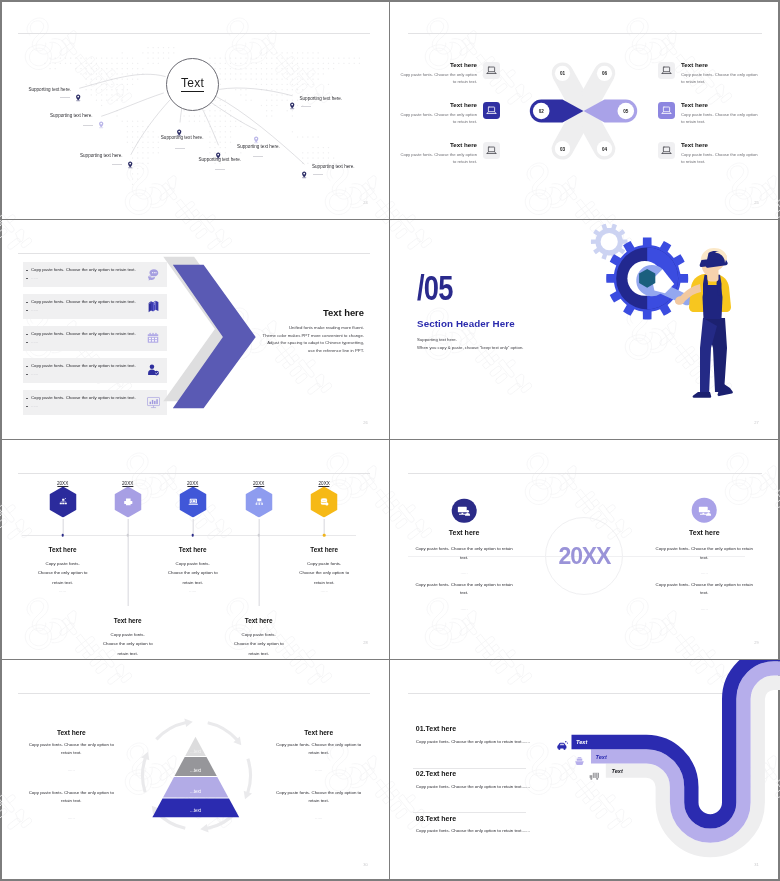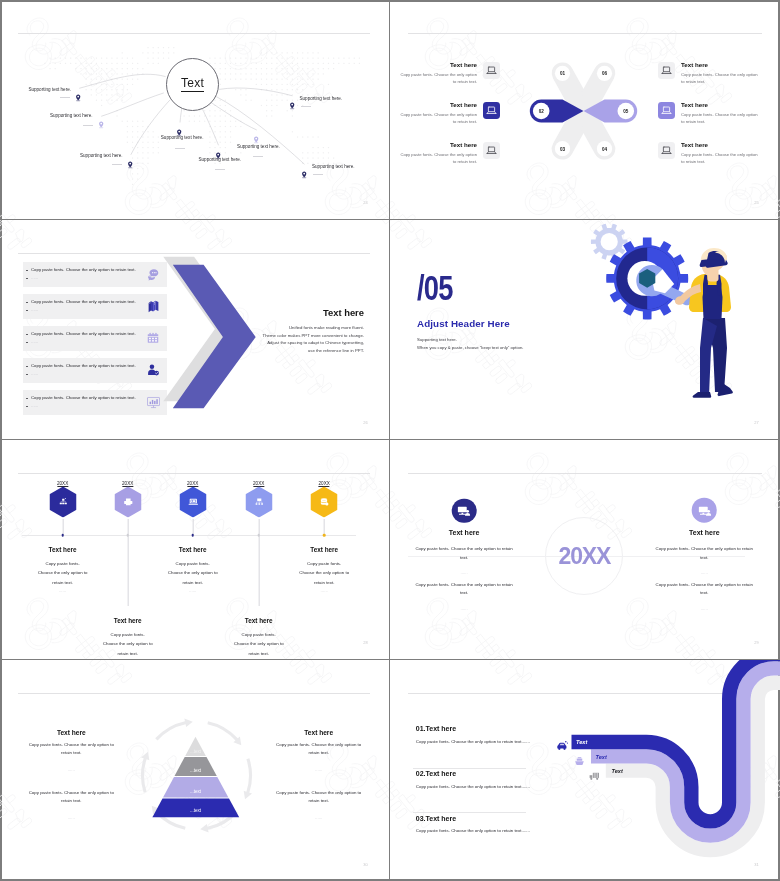--- a/index.html
+++ b/index.html
@@ -1934,21 +1934,21 @@
       <path d="M17.8 14.7 L48.6 14.7 L100.7 87.1 L48.6 158.3 L17.8 158.3 L67.9 87.1 Z" fill="#5a5ab4"></path>
     </svg>
 
     <div class="s3h" style="right:25px;top:87px;">Text here</div>
     <div class="s3b" style="right:25px;top:104px;width:180px;"><span>Unified fonts make reading more fluent.</span><br><span>Theme color makes PPT more convenient to change.</span><br><span>Adjust the spacing to adapt to Chinese typesetting,</span><br><span>use the reference line in PPT.</span></div>
 
     <div class="pgnum" style="right:21px;bottom:14px;">26</div>
   </div>
   <div class="cell r b" id="s4">
     <div class="bignum">/05</div>
-    <div class="shead">Adjust Header Here</div>
+    <div class="shead">Section Header Here</div>
     <div class="ssub" style="top:117px;">Supporting text here.</div>
     <div class="ssub" style="top:125px;">When you copy &amp; paste, choose "keep text only" option.</div>
 
     <svg style="position:absolute;left:198px;top:2px;width:192px;height:192px;" viewBox="0 0 192 192">
 
       <path d="M34.83 17.54 L39.36 17.41 A18.30 18.30 0 0 1 39.36 21.99 L34.83 21.86 A13.80 13.80 0 0 1 33.50 25.97 L37.24 28.52 A18.30 18.30 0 0 1 34.54 32.23 L30.96 29.46 A13.80 13.80 0 0 1 27.47 32.00 L28.99 36.26 A18.30 18.30 0 0 1 24.63 37.68 L23.36 33.33 A13.80 13.80 0 0 1 19.04 33.33 L17.77 37.68 A18.30 18.30 0 0 1 13.41 36.26 L14.93 32.00 A13.80 13.80 0 0 1 11.44 29.46 L7.86 32.23 A18.30 18.30 0 0 1 5.16 28.52 L8.90 25.97 A13.80 13.80 0 0 1 7.57 21.86 L3.04 21.99 A18.30 18.30 0 0 1 3.04 17.41 L7.57 17.54 A13.80 13.80 0 0 1 8.90 13.43 L5.16 10.88 A18.30 18.30 0 0 1 7.86 7.17 L11.44 9.94 A13.80 13.80 0 0 1 14.93 7.40 L13.41 3.14 A18.30 18.30 0 0 1 17.77 1.72 L19.04 6.07 A13.80 13.80 0 0 1 23.36 6.07 L24.63 1.72 A18.30 18.30 0 0 1 28.99 3.14 L27.47 7.40 A13.80 13.80 0 0 1 30.96 9.94 L34.54 7.17 A18.30 18.30 0 0 1 37.24 10.88 L33.50 13.43 Z" fill="#ccd3f2"></path>
       <circle cx="21.2" cy="19.7" r="8.6" fill="#ffffff"></circle>
 
       <path d="M92.41 52.03 L99.98 52.11 A41.00 41.00 0 0 1 99.98 60.69 L92.41 60.77 A33.50 33.50 0 0 1 90.15 69.22 L96.66 73.08 A41.00 41.00 0 0 1 92.37 80.50 L85.78 76.79 A33.50 33.50 0 0 1 79.59 82.98 L83.30 89.57 A41.00 41.00 0 0 1 75.88 93.86 L72.02 87.35 A33.50 33.50 0 0 1 63.57 89.61 L63.49 97.18 A41.00 41.00 0 0 1 54.91 97.18 L54.83 89.61 A33.50 33.50 0 0 1 46.38 87.35 L42.52 93.86 A41.00 41.00 0 0 1 35.10 89.57 L38.81 82.98 A33.50 33.50 0 0 1 32.62 76.79 L26.03 80.50 A41.00 41.00 0 0 1 21.74 73.08 L28.25 69.22 A33.50 33.50 0 0 1 25.99 60.77 L18.42 60.69 A41.00 41.00 0 0 1 18.42 52.11 L25.99 52.03 A33.50 33.50 0 0 1 28.25 43.58 L21.74 39.72 A41.00 41.00 0 0 1 26.03 32.30 L32.62 36.01 A33.50 33.50 0 0 1 38.81 29.82 L35.10 23.23 A41.00 41.00 0 0 1 42.52 18.94 L46.38 25.45 A33.50 33.50 0 0 1 54.83 23.19 L54.91 15.62 A41.00 41.00 0 0 1 63.49 15.62 L63.57 23.19 A33.50 33.50 0 0 1 72.02 25.45 L75.88 18.94 A41.00 41.00 0 0 1 83.30 23.23 L79.59 29.82 A33.50 33.50 0 0 1 85.78 36.01 L92.37 32.30 A41.00 41.00 0 0 1 96.66 39.72 L90.15 43.58 Z" fill="#3b4ce0"></path>
       <path d="M59.2 25.4 a31 31 0 1 1 0 62 a31 31 0 1 1 0 -62 z M59.2 41.4 a15 15 0 1 0 0 30 a15 15 0 1 0 0 -30 z" fill="#22288f" fill-rule="evenodd"></path>

